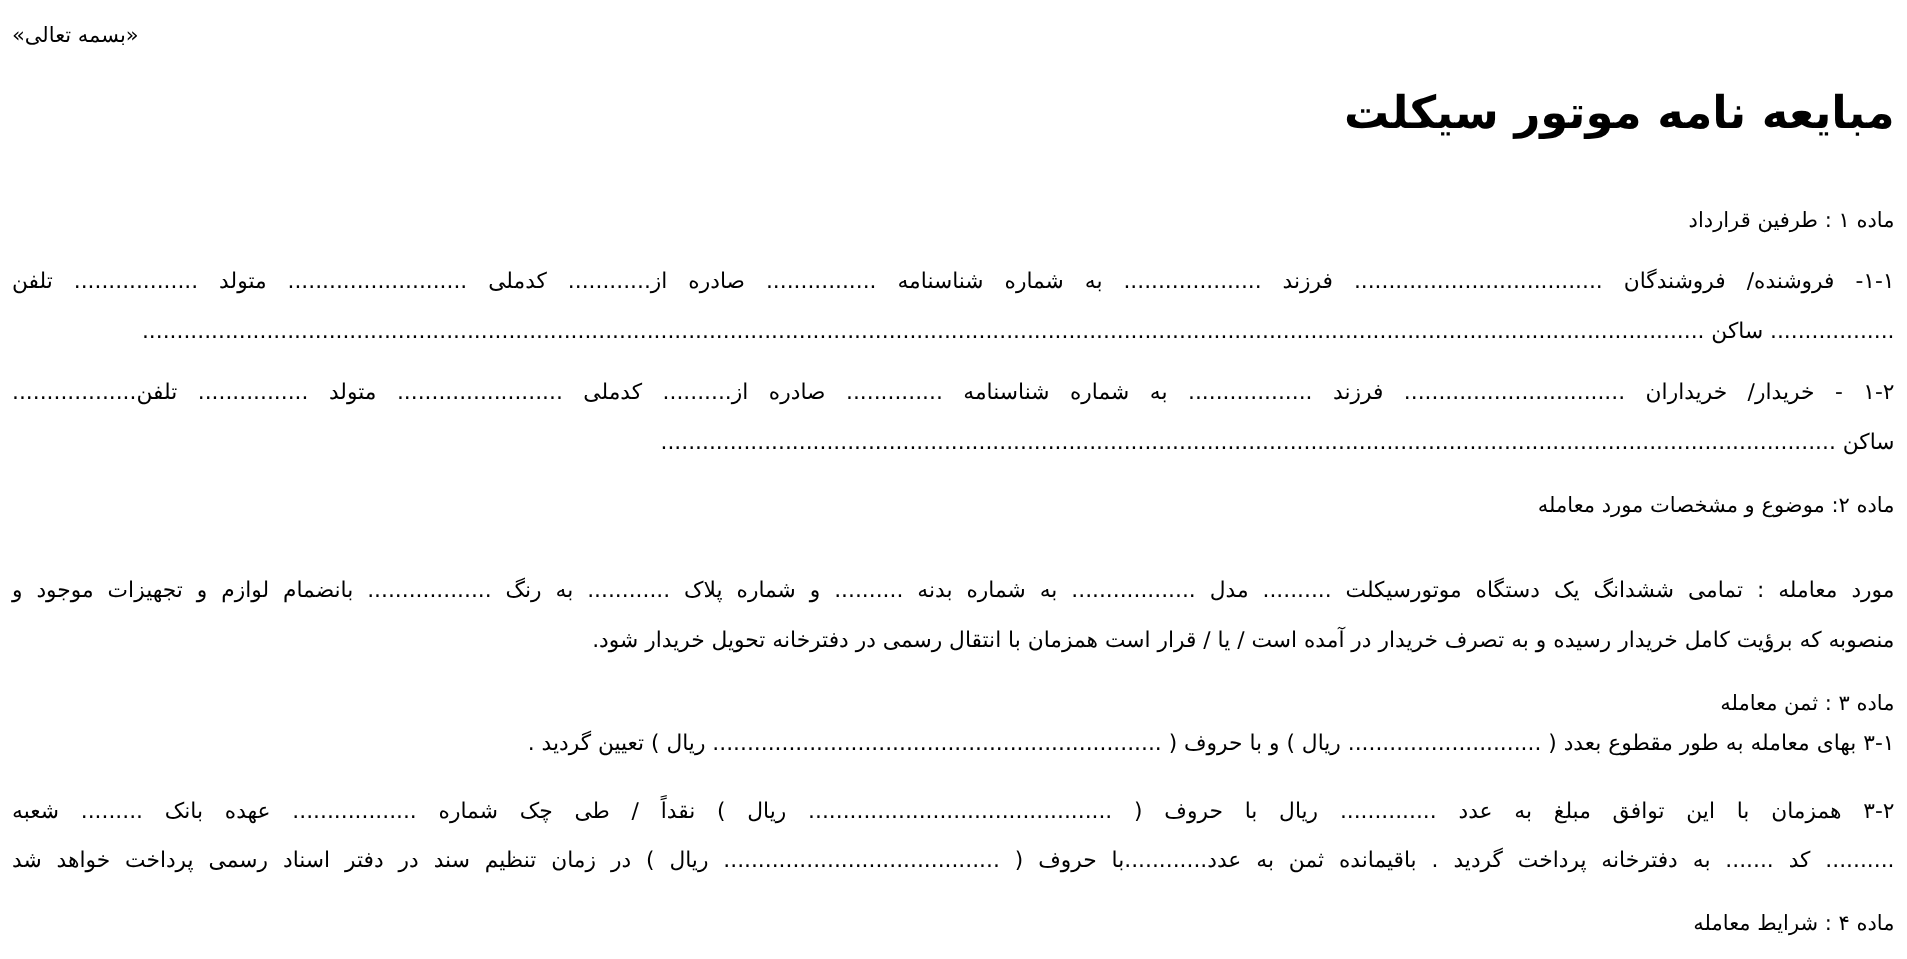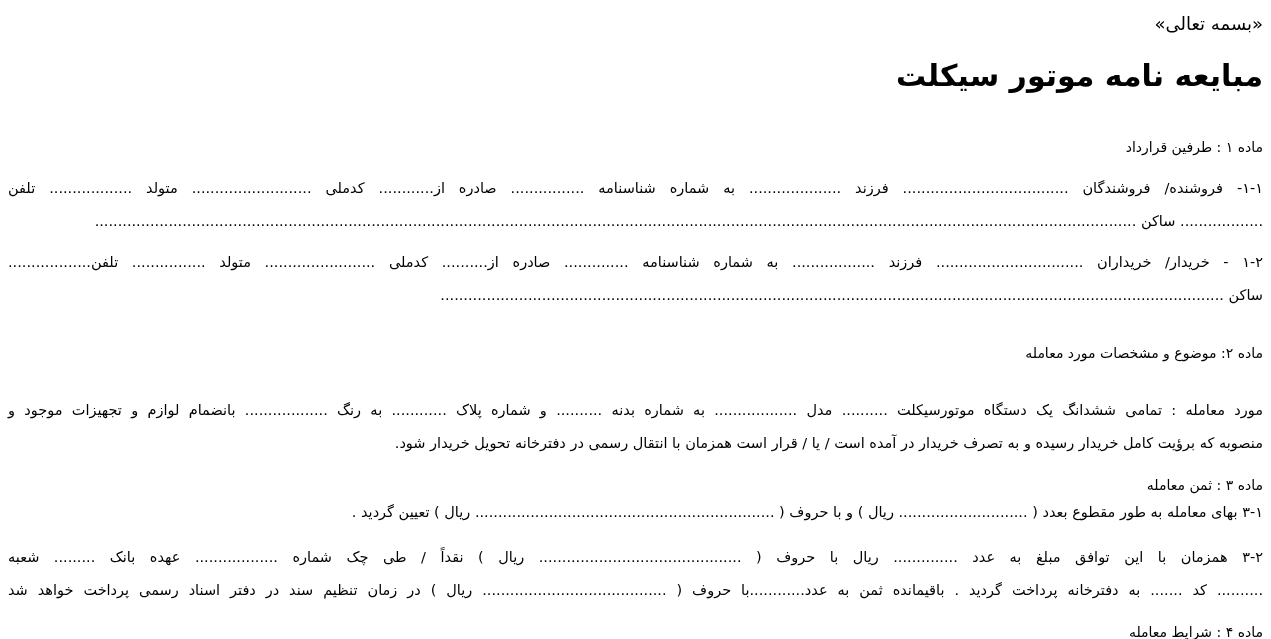--- a/index.html
+++ b/index.html
@@ -13,38 +13,38 @@
     position: relative;
     width: 1271px;
     height: 639px;
     box-sizing: border-box;
     padding: 10px 8px 0 8px;
     direction: rtl;
     overflow: hidden;
     background: #ffffff;
   }
   .bismillah {
-    text-align: right;
-    font-size: 18px;
+    text-align: left;
+    font-size: 14px;
     margin-top: 4px;
     line-height: 20px;
   }
   .doc-title {
     font-size: 30px;
     font-weight: bold;
     margin-top: 22px;
     line-height: 40px;
   }
   .article-heading {
     font-size: 14px;
     text-align: right;
     line-height: 22px;
   }
   .h1m { margin-top: 40px; }
-  .h2m { margin-top: 30px; }
+  .h2m { margin-top: 14px; }
   .h3m { margin-top: 14px; }
   .h4m { margin-top: 14px; }
   .line {
     font-size: 14.5px;
     line-height: 33px;
     text-align: right;
     word-break: keep-all;
   }
   .just {
     text-align: justify;

